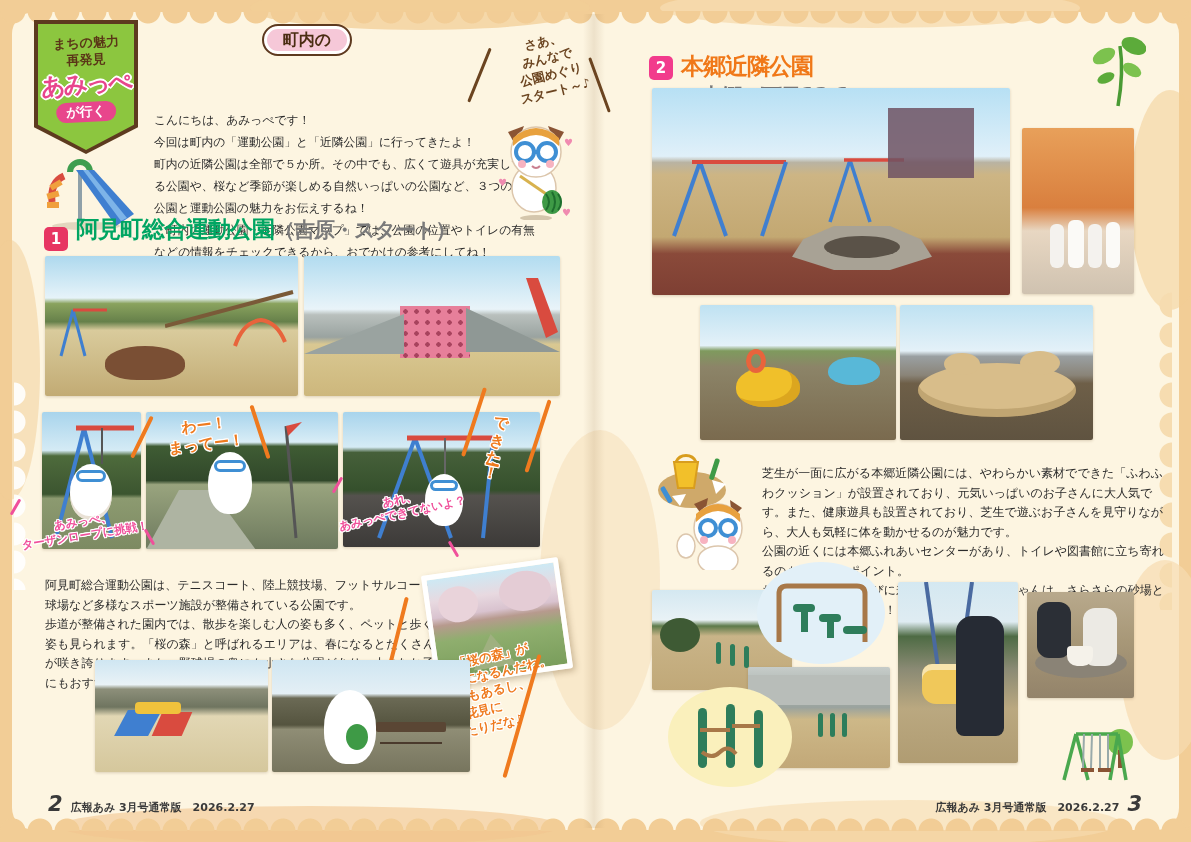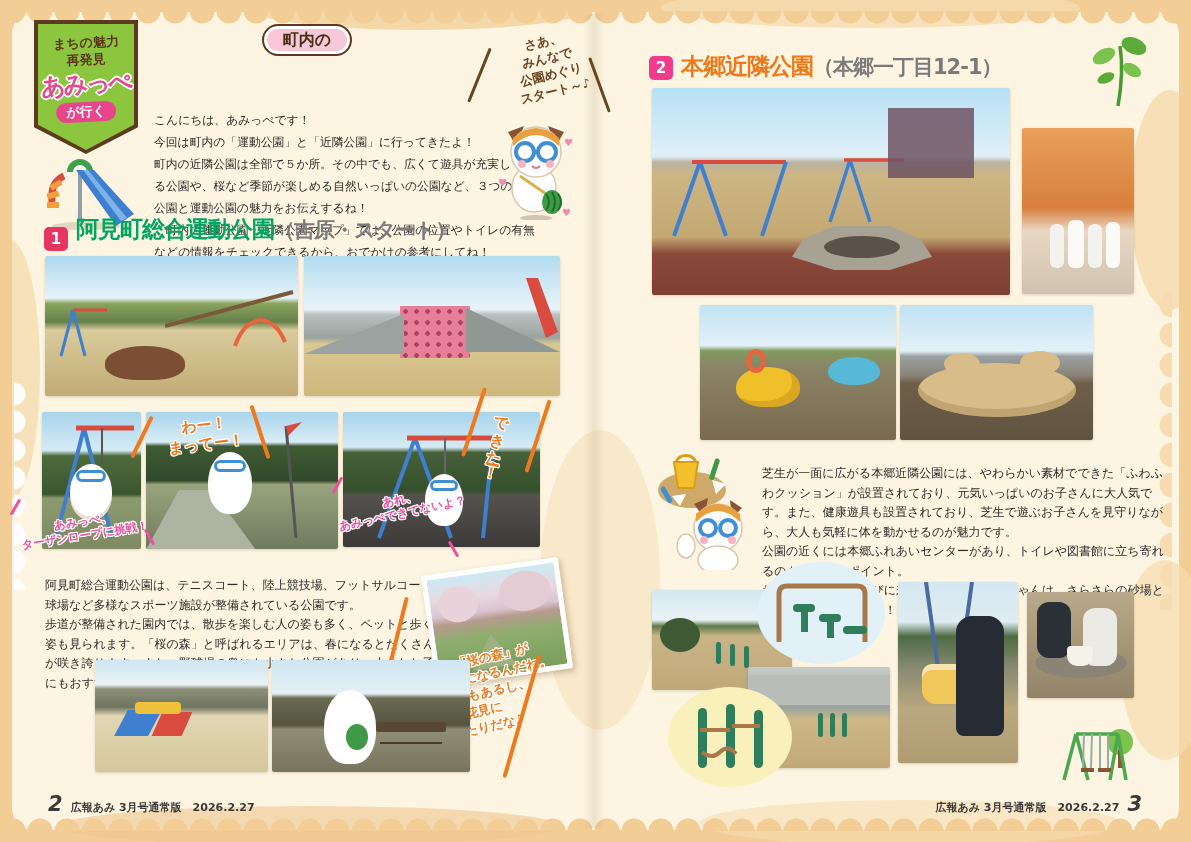--- a/index.html
+++ b/index.html
@@ -289,21 +289,21 @@
     <span class="shp" style="left:52px;top:30px;width:52px;height:74px;background:#fff;border-radius:50% 50% 42% 42%;"></span>
     <span class="shp" style="left:74px;top:64px;width:22px;height:26px;background:#3e9a46;border-radius:50%;"></span>
   </div>
 
   <div class="footer" style="left:48px;top:792px;">
     <span class="pagenum">2</span>
     <span class="foottext">広報あみ 3月号通常版　2026.2.27</span>
   </div>
 
   <div class="sec-num" style="left:649px;top:56px;background:#f23b8c;">2</div>
-  <div class="sec-head" style="left:681px;top:51px;">
+  <div class="sec-head" style="left:681px;top:51px;flex-direction:column;">
     <span class="sec-title" style="color:#f07818;">本郷近隣公園</span>
     <span class="sec-loc">（本郷一丁目12-1）</span>
   </div>
 
   <svg style="position:absolute;left:1092px;top:28px;" width="54" height="80" viewBox="0 0 54 80">
     <path d="M26,78 q6,-34 2,-60" stroke="#4a9a34" stroke-width="3.5" fill="none"></path>
     <ellipse cx="12" cy="28" rx="12" ry="7" fill="#7cc24e" transform="rotate(-28 12 28)"></ellipse>
     <ellipse cx="42" cy="18" rx="13" ry="8" fill="#5cab3a" transform="rotate(22 42 18)"></ellipse>
     <ellipse cx="40" cy="42" rx="10" ry="6" fill="#7cc24e" transform="rotate(30 40 42)"></ellipse>
     <ellipse cx="14" cy="50" rx="9" ry="5" fill="#5cab3a" transform="rotate(-24 14 50)"></ellipse>

